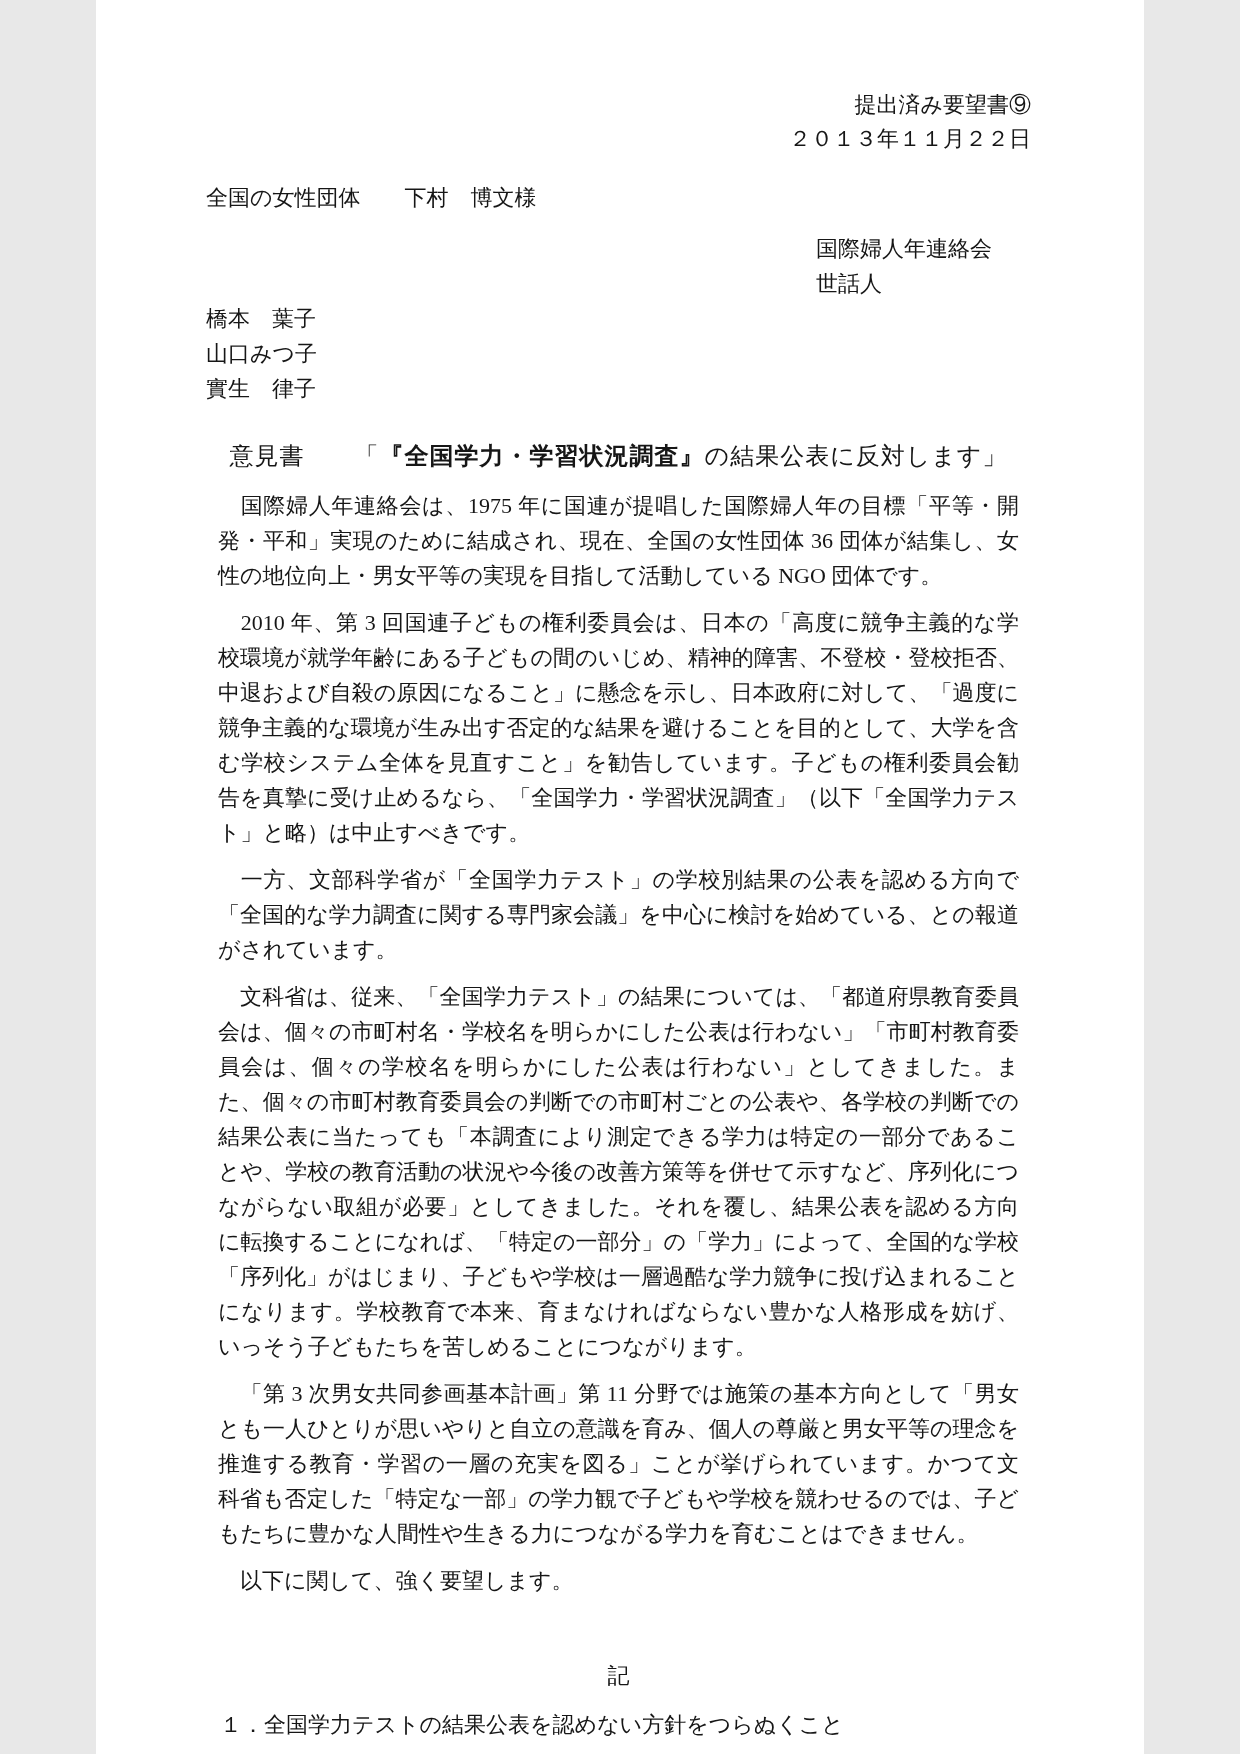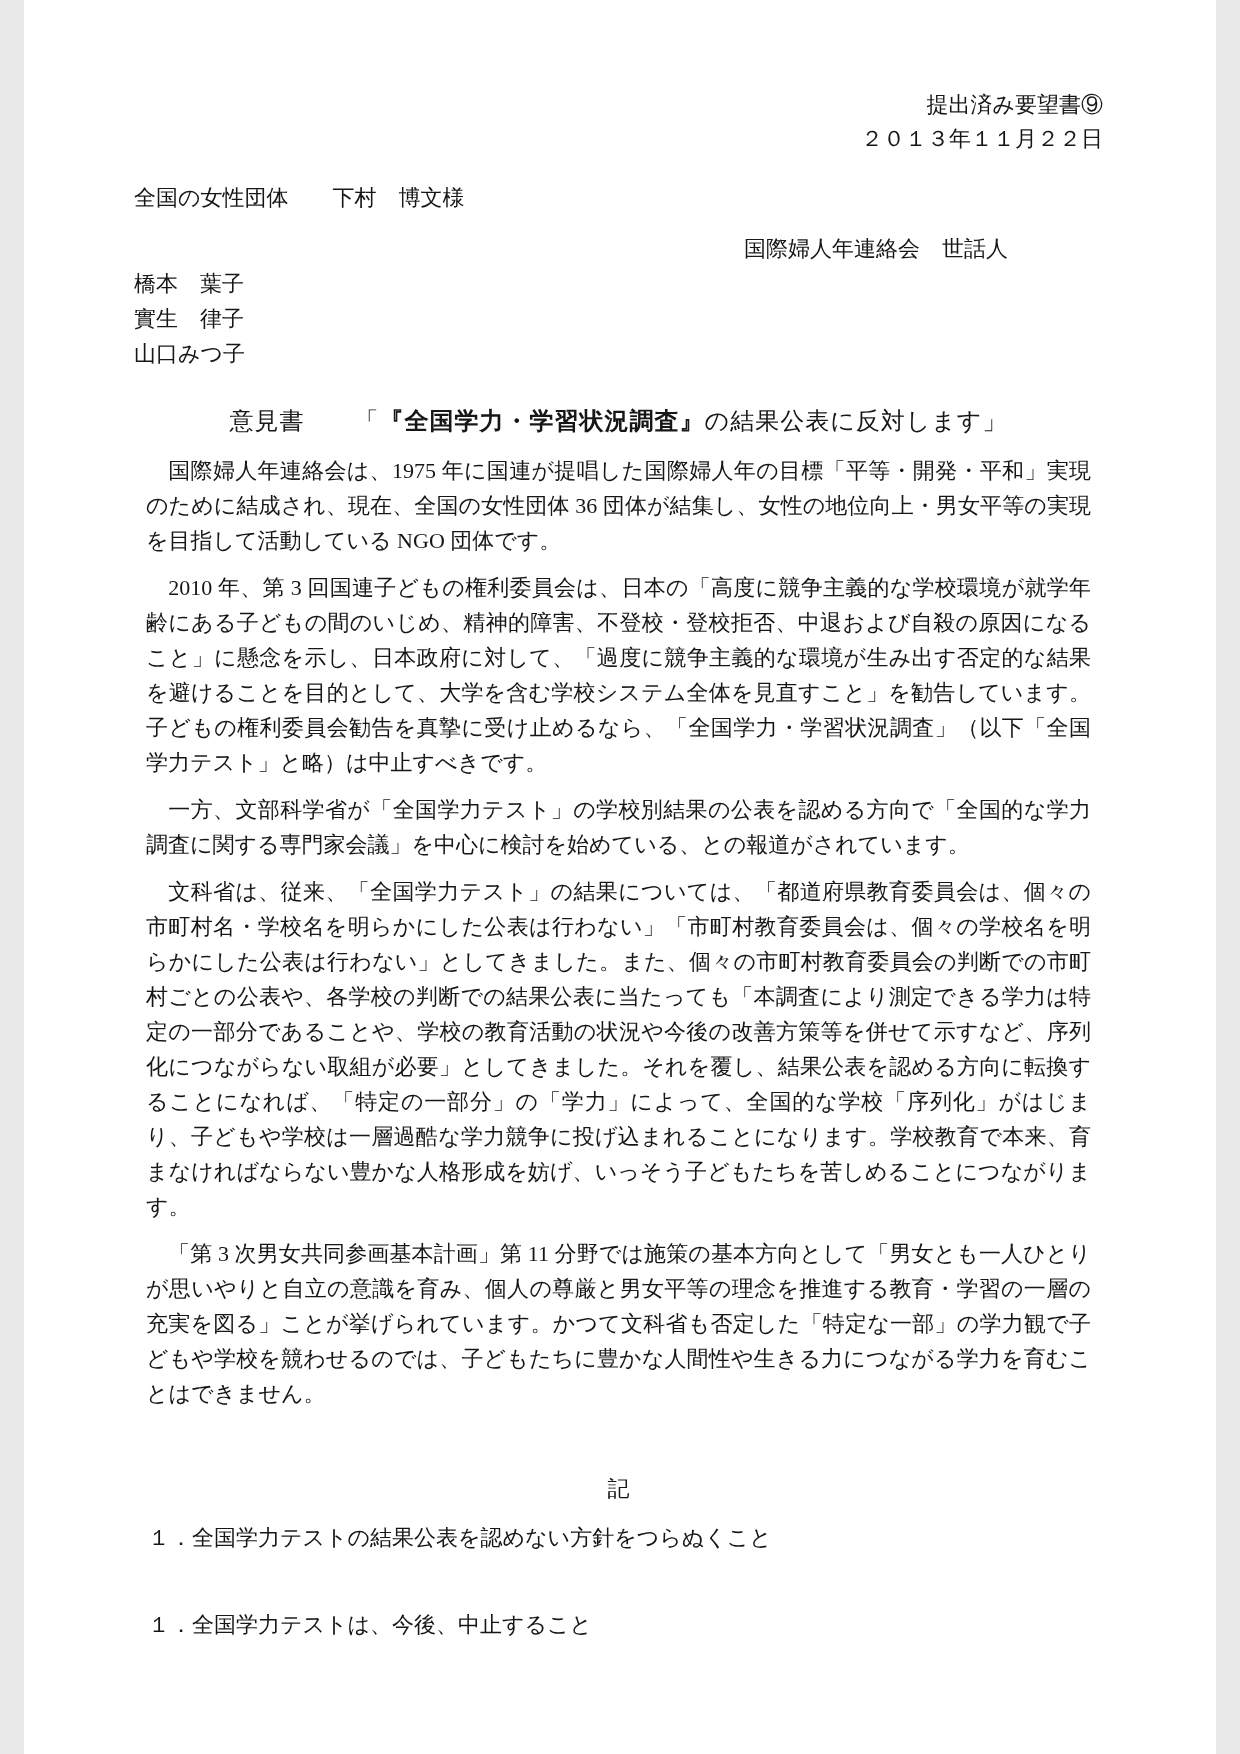--- a/index.html
+++ b/index.html
@@ -1,18 +1,18 @@
 <!DOCTYPE html>
 <html><head>
 <meta charset="utf-8">
 <style>
   html, body { margin: 0; padding: 0; background: #e8e8e8; }
   .page {
     position: relative;
-    width: 1192px;
+    width: 1048px;
     height: 1754px;
     margin: 0 auto;
     background: #ffffff;
     box-sizing: border-box;
     padding: 88px 113px 60px 110px;
     font-family: "Liberation Serif", "DejaVu Serif", serif;
     color: #161616;
     font-size: 22px;
     line-height: 35px;
   }
@@ -54,37 +54,38 @@
     <div>提出済み要望書⑨</div>
     <div>２０１３年１１月２２日</div>
   </div>
 
   <div class="addressee">全国の女性団体　　下村　博文様</div>
 
   <div class="sender">
     <div class="sender-org">国際婦人年連絡会　世話人</div>
     <div class="sender-names">
       <div>橋本　葉子</div>
+      <div>山口みつ子</div>
       <div>實生　律子</div>
-      <div>山口みつ子</div>
     </div>
   </div>
 
   <h1 class="doc-title"><span>意見書</span><span>　　</span><span>「</span><span class="title-bold">『全国学力・学習状況調査』</span><span>の結果公表に反対します」</span></h1>
 
   <p class="body-para mt-first">　国際婦人年連絡会は、1975 年に国連が提唱した国際婦人年の目標「平等・開発・平和」実現のために結成され、現在、全国の女性団体 36 団体が結集し、女性の地位向上・男女平等の実現を目指して活動している NGO 団体です。</p>
 
   <p class="body-para mt-blank">　2010 年、第 3 回国連子どもの権利委員会は、日本の「高度に競争主義的な学校環境が就学年齢にある子どもの間のいじめ、精神的障害、不登校・登校拒否、中退および自殺の原因になること」に懸念を示し、日本政府に対して、「過度に競争主義的な環境が生み出す否定的な結果を避けることを目的として、大学を含む学校システム全体を見直すこと」を勧告しています。子どもの権利委員会勧告を真摯に受け止めるなら、「全国学力・学習状況調査」（以下「全国学力テスト」と略）は中止すべきです。</p>
 
   <p class="body-para mt-blank">　一方、文部科学省が「全国学力テスト」の学校別結果の公表を認める方向で「全国的な学力調査に関する専門家会議」を中心に検討を始めている、との報道がされています。</p>
 
   <p class="body-para">　文科省は、従来、「全国学力テスト」の結果については、「都道府県教育委員会は、個々の市町村名・学校名を明らかにした公表は行わない」「市町村教育委員会は、個々の学校名を明らかにした公表は行わない」としてきました。また、個々の市町村教育委員会の判断での市町村ごとの公表や、各学校の判断での結果公表に当たっても「本調査により測定できる学力は特定の一部分であることや、学校の教育活動の状況や今後の改善方策等を併せて示すなど、序列化につながらない取組が必要」としてきました。それを覆し、結果公表を認める方向に転換することになれば、「特定の一部分」の「学力」によって、全国的な学校「序列化」がはじまり、子どもや学校は一層過酷な学力競争に投げ込まれることになります。学校教育で本来、育まなければならない豊かな人格形成を妨げ、いっそう子どもたちを苦しめることにつながります。</p>
 
   <p class="body-para mt-blank">　「第 3 次男女共同参画基本計画」第 11 分野では施策の基本方向として「男女とも一人ひとりが思いやりと自立の意識を育み、個人の尊厳と男女平等の理念を推進する教育・学習の一層の充実を図る」ことが挙げられています。かつて文科省も否定した「特定な一部」の学力観で子どもや学校を競わせるのでは、子どもたちに豊かな人間性や生きる力につながる学力を育むことはできません。</p>
 
+  <p class="body-para">　以下に関して、強く要望します。</p>
 
   <div class="note-mark">記</div>
 
   <p class="req-item">１．全国学力テストの結果公表を認めない方針をつらぬくこと</p>
 
   <p class="req-item spaced">１．全国学力テストは、今後、中止すること</p>
 
 </div>
 
 </body></html>

